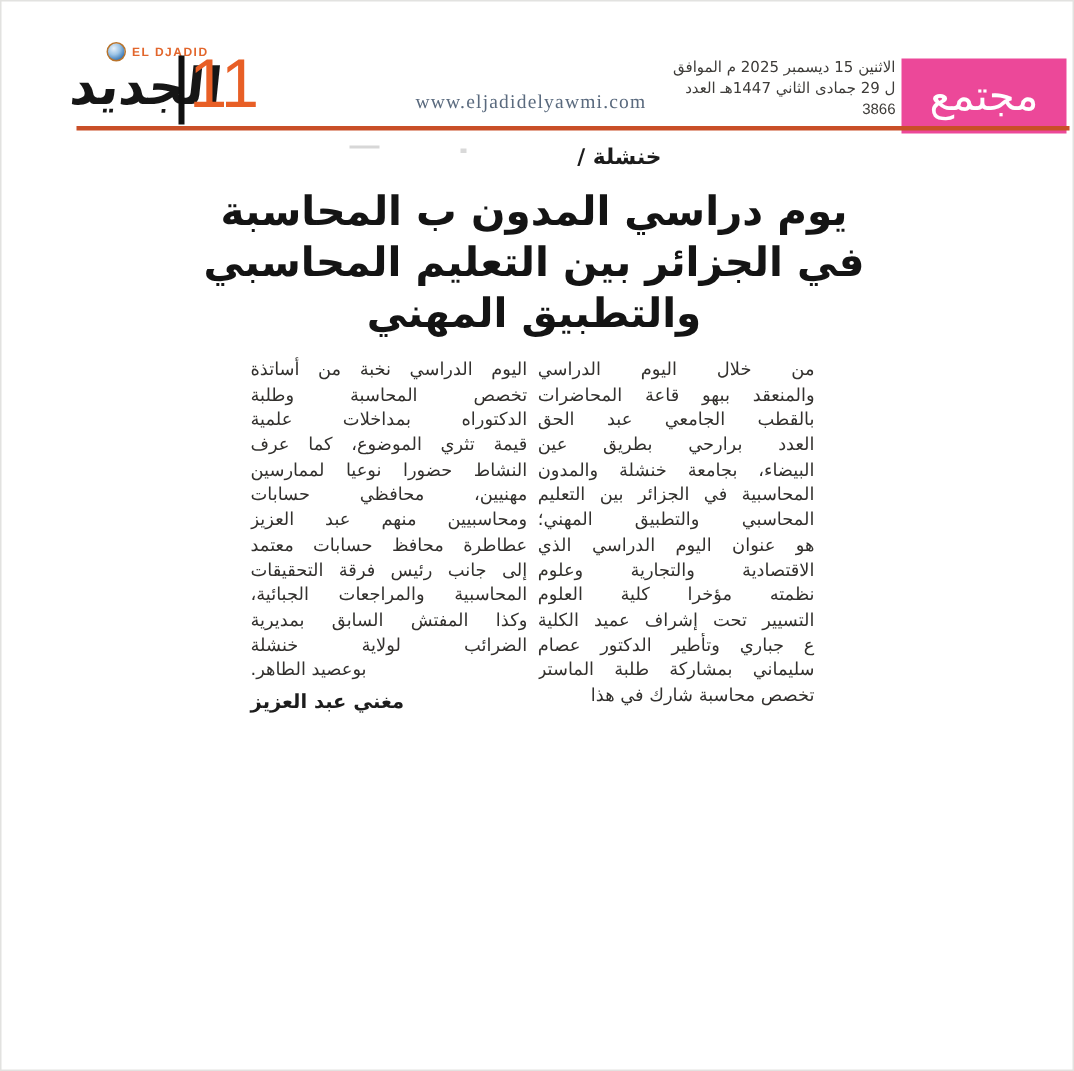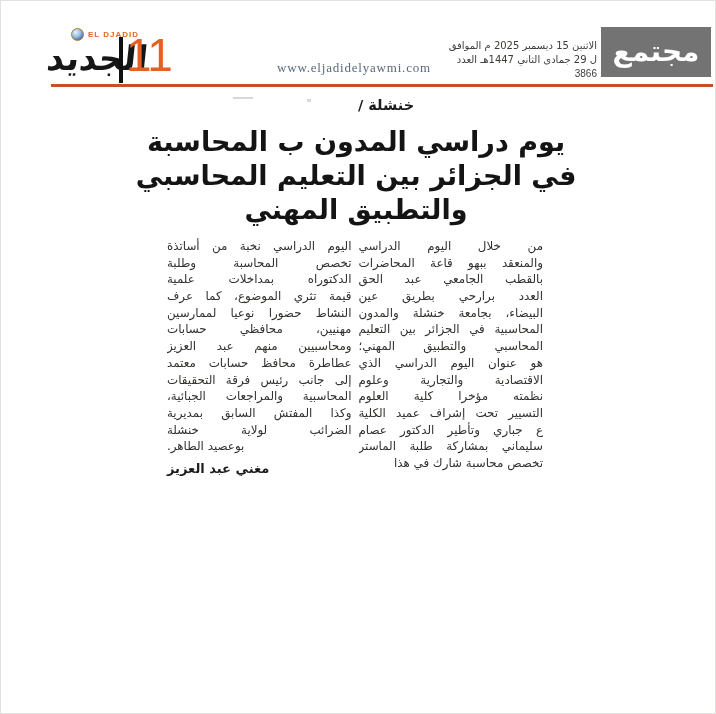--- a/index.html
+++ b/index.html
@@ -32,31 +32,31 @@
   .website{
     position:absolute;left:243px;top:59px;width:220px;text-align:center;
     font-family:"Liberation Serif",serif;font-size:13px;letter-spacing:.8px;color:#5a6a7e;
   }
   .date-block{
     position:absolute;right:118px;top:38px;width:160px;direction:rtl;text-align:right;
     font-size:10px;line-height:14px;color:#3e3c39;white-space:nowrap;
   }
   .issue-num{padding-left:6px;font-family:Liberation Sans, sans-serif;}
   .section-box{
-    position:absolute;right:4px;top:26px;width:110px;height:50px;background:#737373;
-    color:#ffffff;font-weight:bold;font-size:28px;line-height:50px;text-align:center;
+    position:absolute;right:4px;top:38px;width:110px;height:50px;background:#ec4899;
+    color:#ffffff;font-weight:normal;font-size:28px;line-height:50px;text-align:center;
     direction:rtl;letter-spacing:1px;
   }
   .masthead-rule{position:absolute;left:50px;right:2px;top:83px;height:3px;background:#c94f27;}
   
   .artifact-dash{position:absolute;left:232px;top:96px;width:20px;height:2px;background:#c9c9c9;opacity:.75;}
   .artifact-dot{position:absolute;left:306px;top:98px;width:4px;height:3px;background:#cfcfcf;opacity:.8;}
   
   .kicker{
-    position:absolute;left:330px;top:96px;width:110px;text-align:center;direction:rtl;
+    position:absolute;left:330px;top:96px;width:110px;text-align:right;direction:rtl;
     font-size:14.5px;font-weight:bold;color:#1c1c1c;
   }
   .headline{
     position:absolute;left:115px;top:124px;width:480px;text-align:center;direction:rtl;
     font-size:27px;line-height:34px;font-weight:bold;color:#141414;
   }
   .columns{
     position:absolute;left:166px;top:237px;width:376px;display:flex;direction:rtl;gap:7px;
   }
   .col{flex:1;min-width:0;}

